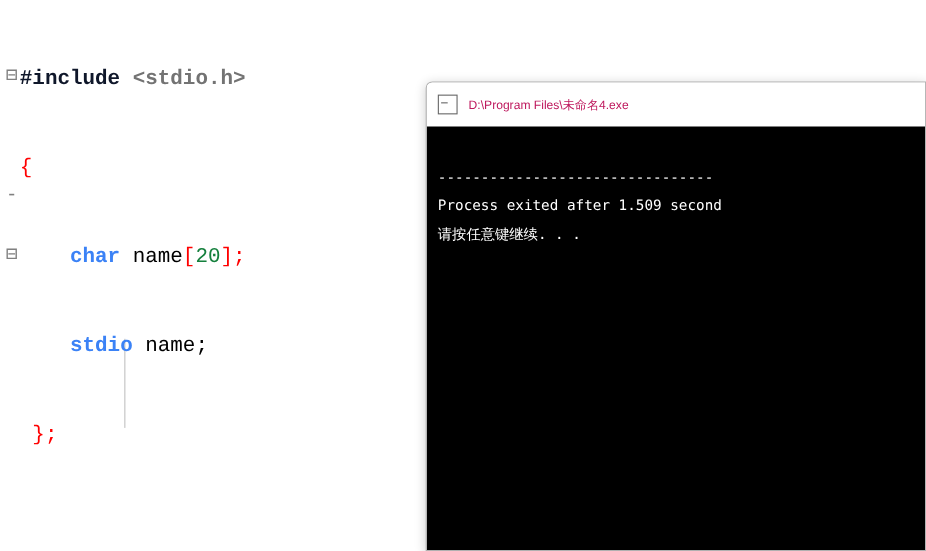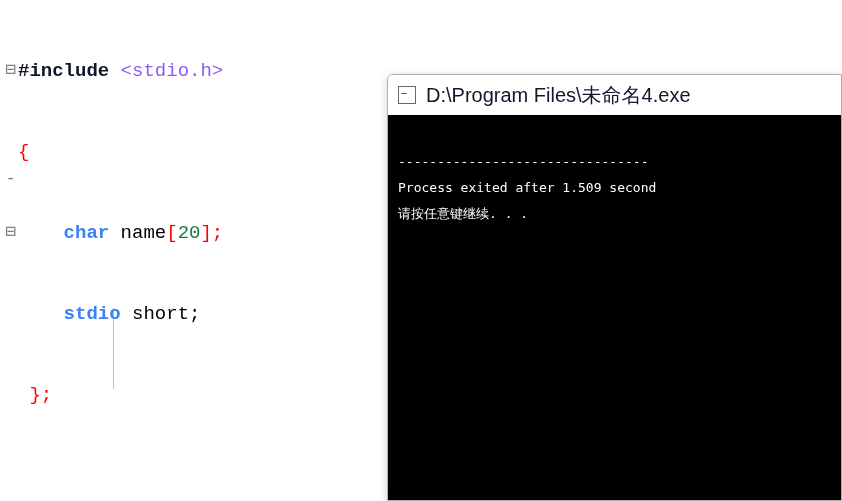--- a/index.html
+++ b/index.html
@@ -55,21 +55,21 @@
   .code .line {
     height: 27px;
   }
   .tok-pp   { color: #0f172a; font-weight: bold; }
   .tok-kw   { color: #000000; font-weight: bold; }
   .tok-id   { color: #000000; }
   .tok-brace{ color: #ff0000; }
   .tok-brack{ color: #ff0000; }
   .tok-blue { color: #3b82f6; font-weight: bold; }
   .tok-num  { color: #15803d; }
-  .tok-teal { color: #8b5cf6; font-weight: normal; }
+  .tok-teal { color: #737373; font-weight: bold; }
   .guide {
     position: absolute;
     width: 1px;
     background: #c0c0c0;
   }
 
   
   .term-window {
     position: absolute;
     left: 387px;
@@ -82,23 +82,23 @@
     box-shadow: 0 2px 10px rgba(0,0,0,0.18);
     overflow: hidden;
     box-sizing: border-box;
   }
   .term-titlebar {
     height: 40px;
     display: flex;
     align-items: center;
     padding: 0 10px;
     background: #ffffff;
-    color: #0f172a;
+    color: #be185d;
     font-family: "Segoe UI", "Microsoft YaHei", sans-serif;
-    font-size: 20px;
+    font-size: 11px;
     box-sizing: border-box;
     overflow: hidden;
     white-space: nowrap;
   }
   .term-icon {
     width: 16px;
     height: 16px;
     border: 1px solid #666;
     margin-right: 10px;
     position: relative;
@@ -138,21 +138,21 @@
     <div class="gutter">
       <div class="gutter-mark" style="top:60px;">⊟</div>
       <div class="gutter-mark" style="top:168px;">-</div>
       <div class="gutter-mark" style="top:222px;">⊟</div>
     </div>
 
     <div class="code">
       <div class="line"><span class="tok-pp">#include</span><span class="tok-teal"> &lt;stdio.h&gt;</span></div>
       <div class="line"><span class="tok-brace">{</span></div>
       <div class="line"><span>    </span><span class="tok-blue">char</span><span class="tok-id"> name</span><span class="tok-brack">[</span><span class="tok-num">20</span><span class="tok-brack">];</span></div>
-      <div class="line"><span>    </span><span class="tok-blue">stdio</span><span class="tok-id"> short;</span></div>
+      <div class="line"><span>    </span><span class="tok-blue">stdio</span><span class="tok-id"> name;</span></div>
       <div class="line"> <span class="tok-brace">};</span></div>
       
       
       
       
       
       
       
       
       

